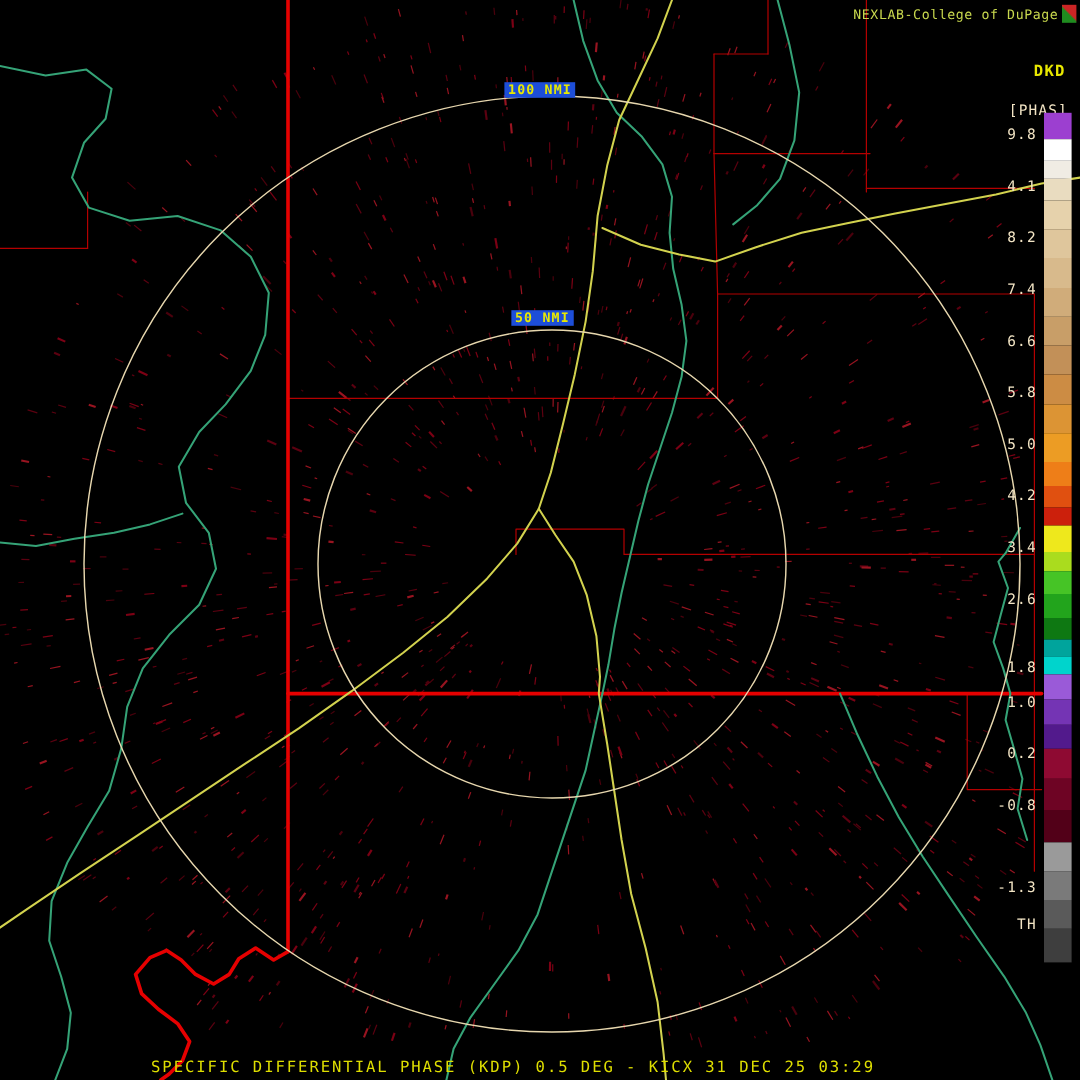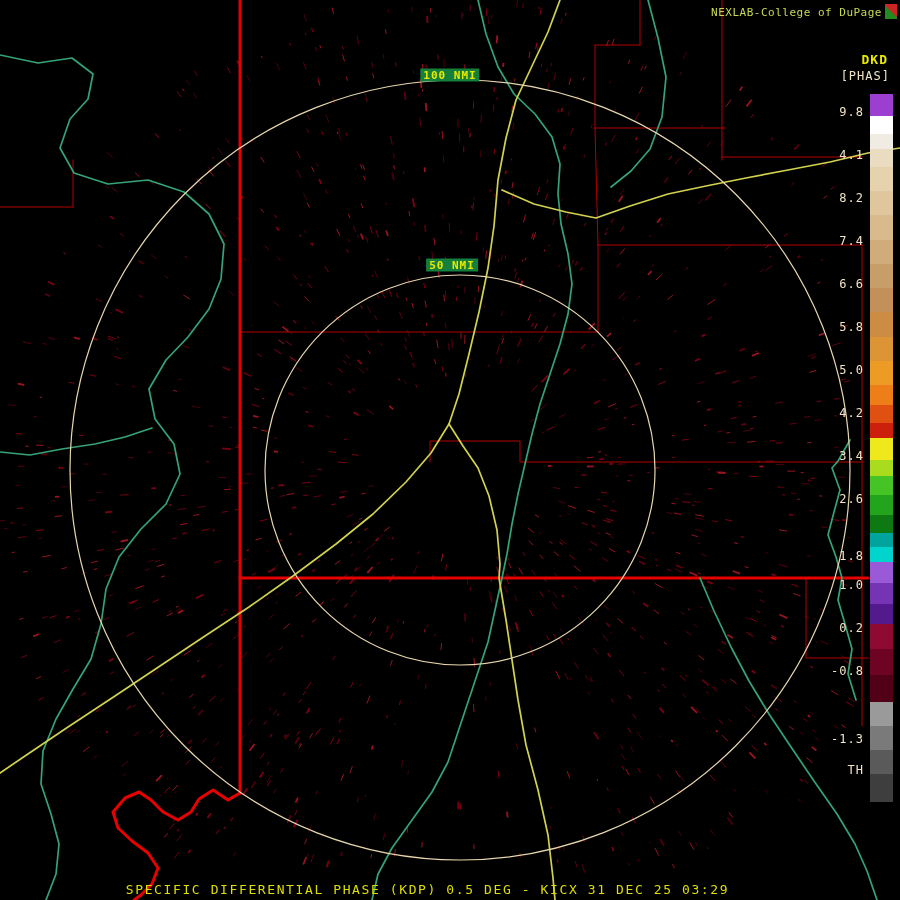--- a/index.html
+++ b/index.html
@@ -1,29 +1,29 @@
 <!DOCTYPE html>
 <html><head>
 <meta charset="utf-8">
 <style>
   html,body{margin:0;padding:0;background:#000;}
   body{width:900px;height:900px;overflow:hidden;position:relative;
        font-family:"DejaVu Sans Mono","Liberation Mono",monospace;}
   .stage{position:absolute;inset:0;width:900px;height:900px;background:#000;}
   #map-svg{position:absolute;left:0;top:0;}
   .ring-label{position:absolute;transform:translate(-50%,-50%);
-      background:#15803d;color:#e9e900;font-size:11px;font-weight:bold;
+      background:#1d4ed8;color:#e9e900;font-size:11px;font-weight:bold;
       letter-spacing:1px;padding:0 3px;white-space:nowrap;}
   .brand{position:absolute;top:6px;right:18px;font-size:11px;color:#c9d94e;
       letter-spacing:0.5px;white-space:nowrap;}
   .cod-logo{position:absolute;top:4px;right:3px;width:12px;height:15px;
       background:linear-gradient(45deg,#1f8c1f 46%,#cc2525 54%);}
   .prod-code{position:absolute;top:52px;right:12px;font-size:13px;
       font-weight:bold;color:#e8e800;letter-spacing:1px;}
-  .prod-units{position:absolute;top:69px;right:10px;font-size:12px;
+  .prod-units{position:absolute;top:85px;right:10px;font-size:12px;
       color:#f2e4c4;letter-spacing:1px;}
   #colorbar{position:absolute;display:flex;flex-direction:column;}
   #colorbar div{width:100%;}
   #cb-labels{position:absolute;left:822px;width:42px;height:710px;}
   .cb-tick{position:absolute;right:0;font-size:12px;color:#f2e4c4;
       letter-spacing:1px;white-space:nowrap;}
   .caption{position:absolute;left:0;right:45px;bottom:3px;text-align:center;
       font-size:13px;color:#dede00;letter-spacing:1.6px;white-space:nowrap;}
 </style>
 </head>

